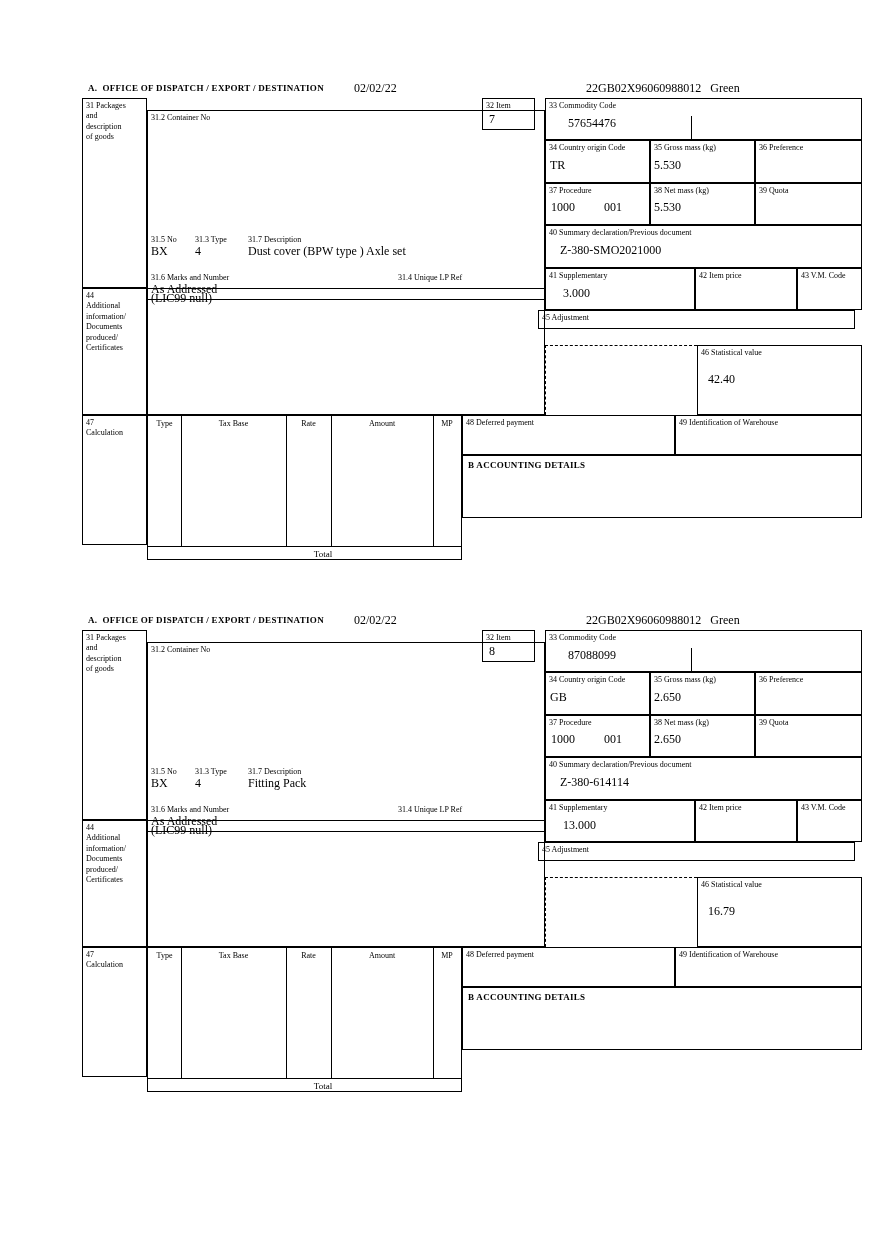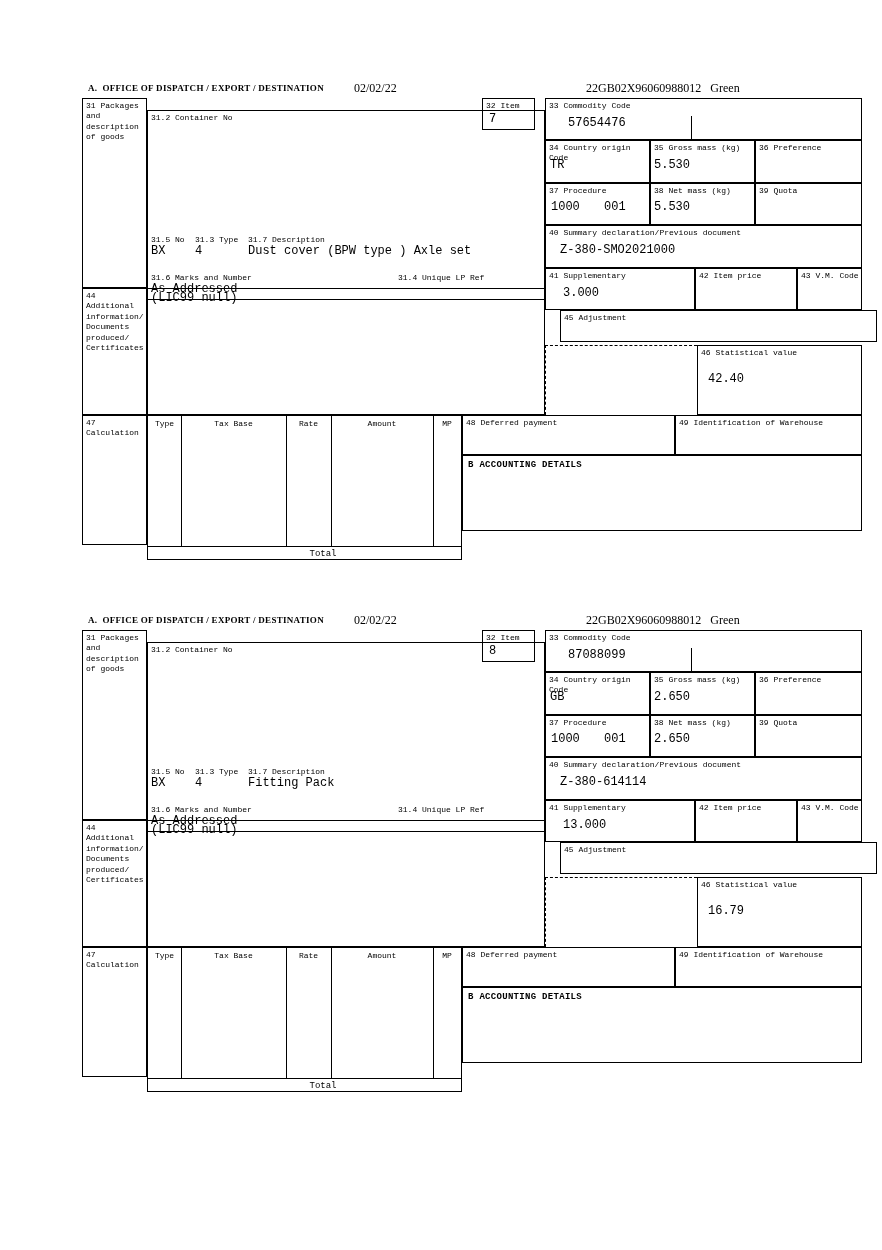--- a/index.html
+++ b/index.html
@@ -1,18 +1,18 @@
 <!DOCTYPE html>
 <html><head>
 <meta charset="utf-8">
 <style>
   html,body { margin:0; padding:0; background:#ffffff; }
   body { width:882px; height:1250px; position:relative; font-family:"Liberation Serif", serif; color:#000; }
   .block { position:absolute; left:82px; width:780px; height:482px; }
-  .bx { position:absolute; border:1px solid #000; box-sizing:border-box;font-family:Liberation Mono, monospace; }
+  .bx { position:absolute; border:1px solid #000; box-sizing:border-box; }
   .lbl { position:absolute; top:2px; left:3px; font-size:8px; line-height:1.3; white-space:pre-line; }
   .s8 { position:absolute; font-size:8px; white-space:nowrap; }
   .val { position:absolute; font-size:12px; white-space:pre; }
   .hdr-label { position:absolute; left:6px; top:3px; font-size:9px; font-weight:bold; letter-spacing:.3px; white-space:pre; }
   .hdr-date { position:absolute; left:272px; top:1px; font-size:12px; }
   .hdr-ref { position:absolute; left:504px; top:1px; font-size:12px; white-space:pre; }
   .dash { position:absolute; }
   .dash-v { left:463px; top:265px; width:0; height:70px; border-left:1px dashed #000; }
   .dash-h { left:463px; top:265px; width:152px; height:0; border-top:1px dashed #000; }
 
@@ -26,25 +26,25 @@
   .b-34   { left:463px; top:60px;  width:105px; height:43px; }
   .b-35   { left:568px; top:60px;  width:105px; height:43px; }
   .b-36   { left:673px; top:60px;  width:107px; height:43px; }
   .b-37   { left:463px; top:103px; width:105px; height:42px; }
   .b-38   { left:568px; top:103px; width:105px; height:42px; }
   .b-39   { left:673px; top:103px; width:107px; height:42px; }
   .b-40   { left:463px; top:145px; width:317px; height:43px; }
   .b-41   { left:463px; top:188px; width:150px; height:42px; }
   .b-42   { left:613px; top:188px; width:102px; height:42px; }
   .b-43   { left:715px; top:188px; width:65px;  height:42px; }
-  .b-45   { left:478px; top:230px; width:317px; height:32px; }
+  .b-45   { left:456px; top:230px; width:317px; height:19px; }
   .b-46   { left:615px; top:265px; width:165px; height:70px; }
   .b-48   { left:380px; top:335px; width:213px; height:40px; }
   .b-49   { left:593px; top:335px; width:187px; height:40px; }
-  .b-B    { left:380px; top:375px; width:400px; height:76px; }
+  .b-B    { left:380px; top:375px; width:400px; height:63px; }
   .taxtbl { left:65px;  top:335px; width:315px; height:145px; }
 
   .c33-div { position:absolute; left:145px; top:17px; height:23px; width:0; border-left:1px solid #000; }
   .tt-col { position:absolute; top:0; width:0; height:130px; border-left:1px solid #000; }
   .tt-c1 { left:33px; } .tt-c2 { left:138px; } .tt-c3 { left:183px; } .tt-c4 { left:285px; }
   .tt-head { position:absolute; top:3px; font-size:8px; text-align:center; }
   .tt-h0 { left:0; width:33px; } .tt-h1 { left:33px; width:105px; } .tt-h2 { left:138px; width:45px; }
   .tt-h3 { left:183px; width:102px; } .tt-h4 { left:285px; width:28px; }
   .tt-totline { position:absolute; top:130px; left:0; right:0; border-top:1px solid #000; }
   .tt-total { position:absolute; top:133px; left:140px; width:70px; text-align:center; font-size:9px; }

